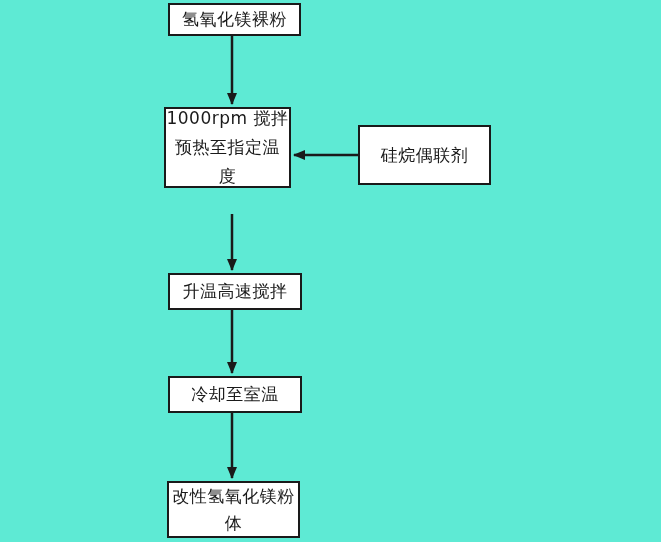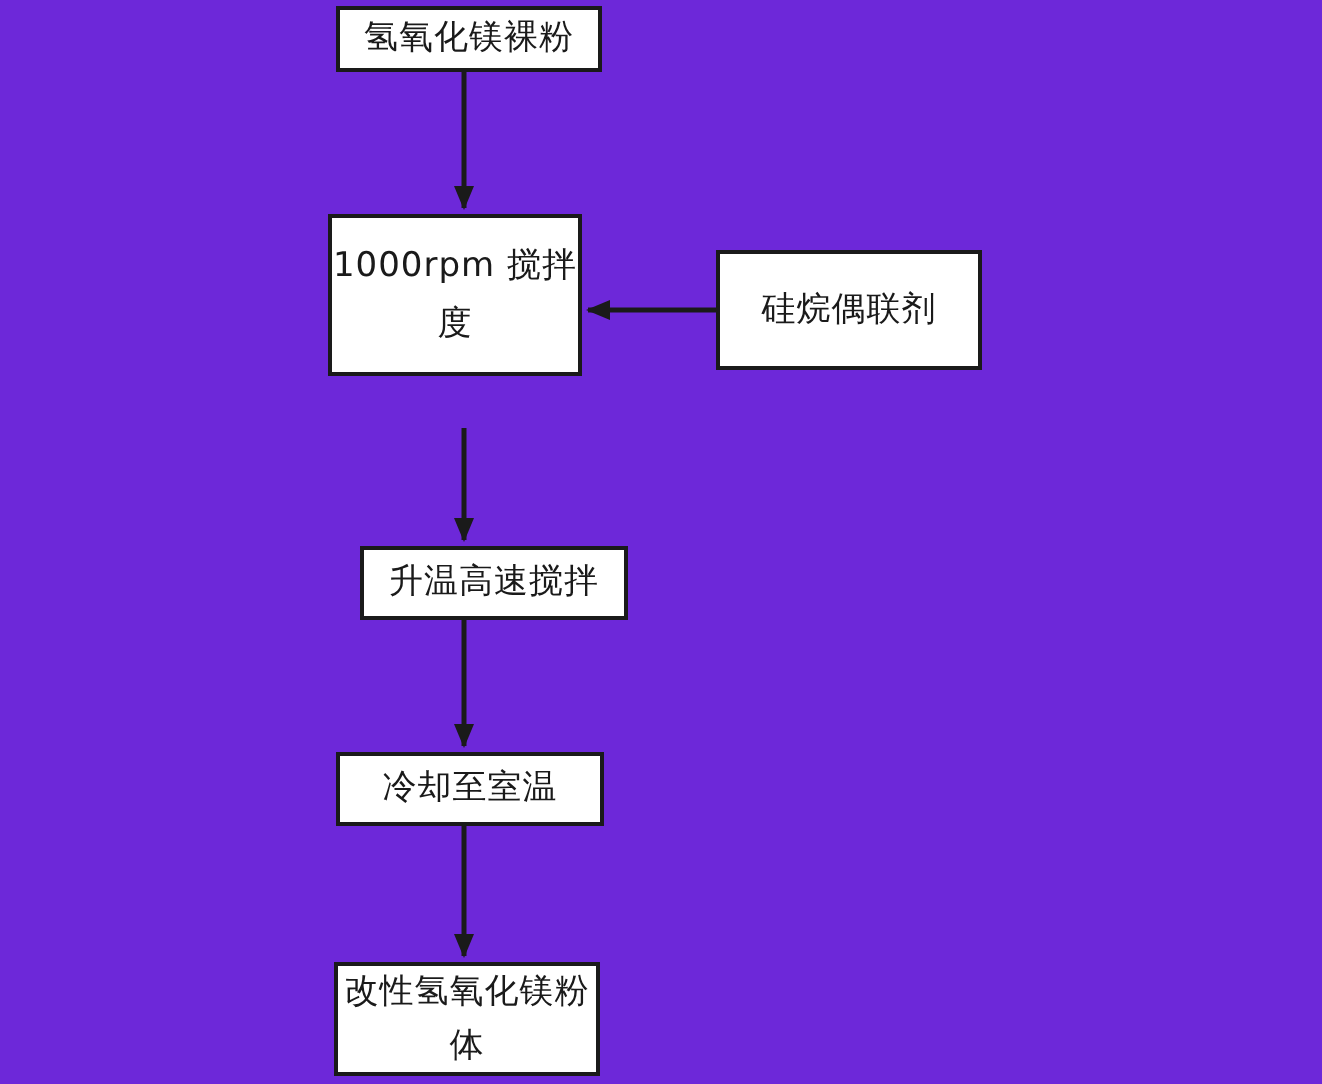--- a/index.html
+++ b/index.html
@@ -4,21 +4,21 @@
 <style>
   html, body {
     margin: 0;
     padding: 0;
     background: #ffffff;
   }
   .canvas {
     position: relative;
     width: 661px;
     height: 542px;
-    background: #6d28d9;
+    background: #5eead4;
     overflow: hidden;
     font-family: "DejaVu Sans", "Liberation Sans", sans-serif;
     color: #1a1a1a;
   }
   .arrow-layer {
     position: absolute;
     left: 0;
     top: 0;
     width: 661px;
     height: 542px;
@@ -35,21 +35,21 @@
     text-align: center;
     font-size: 17px;
     line-height: 29px;
     letter-spacing: 0.5px;
   }
   .flow-box span { display: block; white-space: nowrap; }
 
   .box-raw     { left: 168px; top: 3px;   width: 133px; height: 33px; }
   .box-preheat { left: 164px; top: 107px; width: 127px; height: 81px; }
   .box-agent   { left: 358px; top: 125px; width: 133px; height: 60px; line-height: 28px; text-align: right; }
-  .box-heat    { left: 168px; top: 273px; width: 134px; height: 37px; margin-left: 12px; }
+  .box-heat    { left: 168px; top: 273px; width: 134px; height: 37px; }
   .box-cool    { left: 168px; top: 376px; width: 134px; height: 37px; }
   .box-product { left: 167px; top: 481px; width: 133px; height: 57px; line-height: 27px; }
 </style>
 </head>
 <body>
 
 <div class="canvas">
 
   <svg class="arrow-layer" width="661" height="542" viewBox="0 0 661 542" xmlns="http://www.w3.org/2000/svg">
     <defs>
@@ -63,20 +63,21 @@
     <line x1="232" y1="310" x2="232" y2="373" stroke="#1a1a1a" stroke-width="2.5" marker-end="url(#arrowhead)"></line>
     <line x1="232" y1="413" x2="232" y2="478" stroke="#1a1a1a" stroke-width="2.5" marker-end="url(#arrowhead)"></line>
   </svg>
 
   <div class="flow-box box-raw">
     <span>氢氧化镁裸粉</span>
   </div>
 
   <div class="flow-box box-preheat">
     <span>1000rpm 搅拌</span>
+    <span>预热至指定温</span>
     <span>度</span>
   </div>
 
   <div class="flow-box box-agent">
     <span>硅烷偶联剂</span>
   </div>
 
   <div class="flow-box box-heat">
     <span>升温高速搅拌</span>
   </div>

